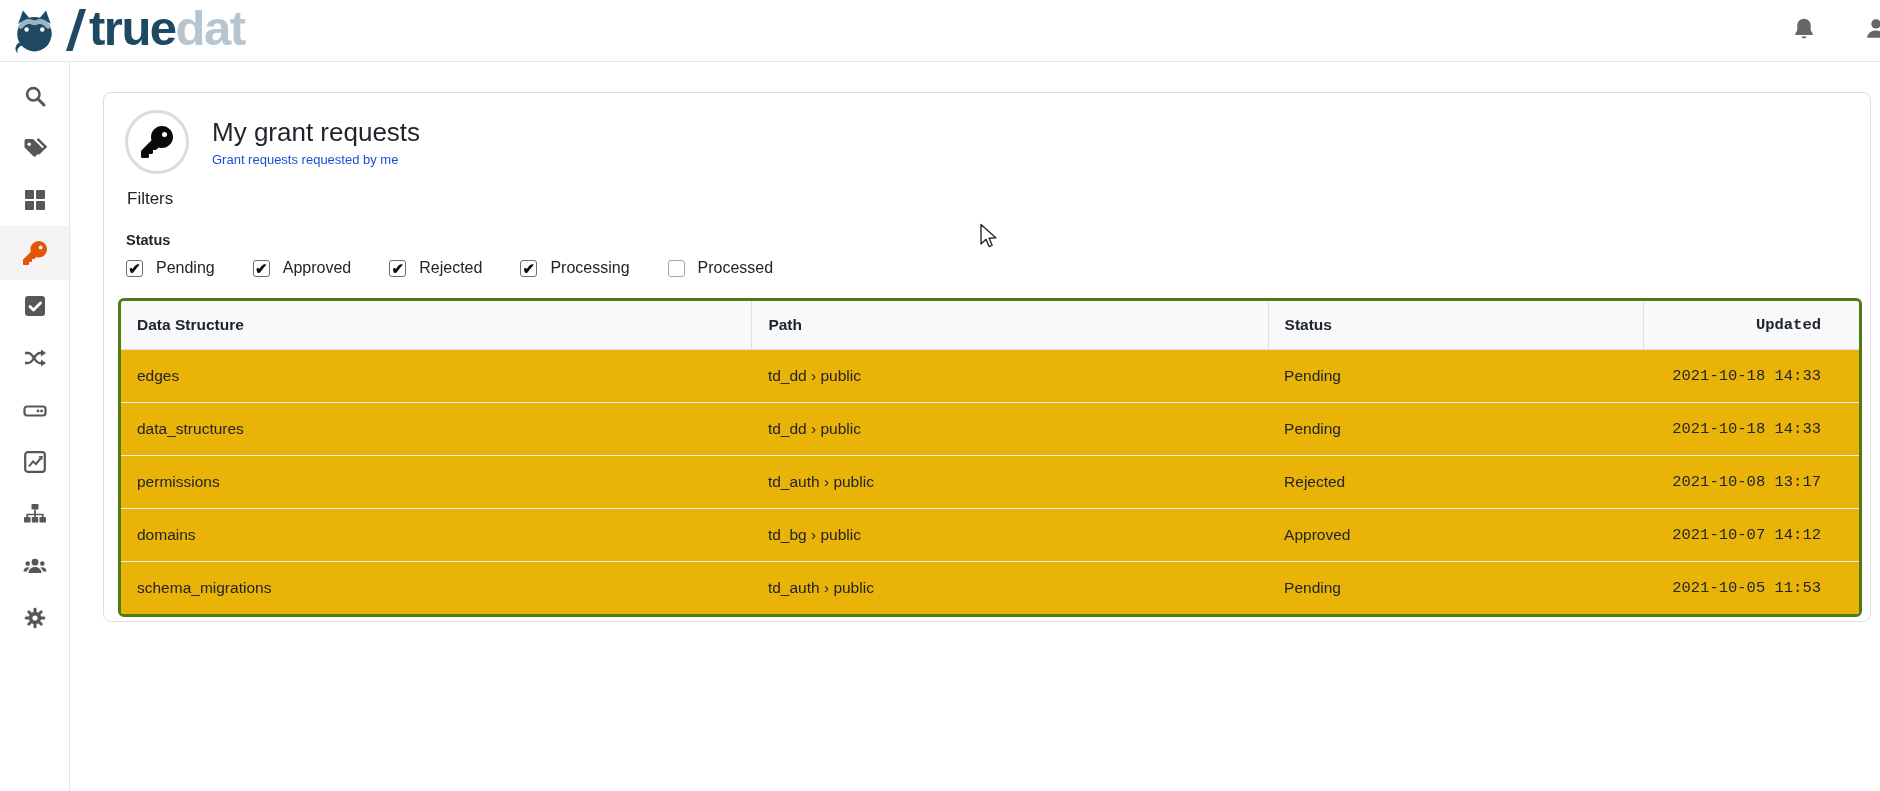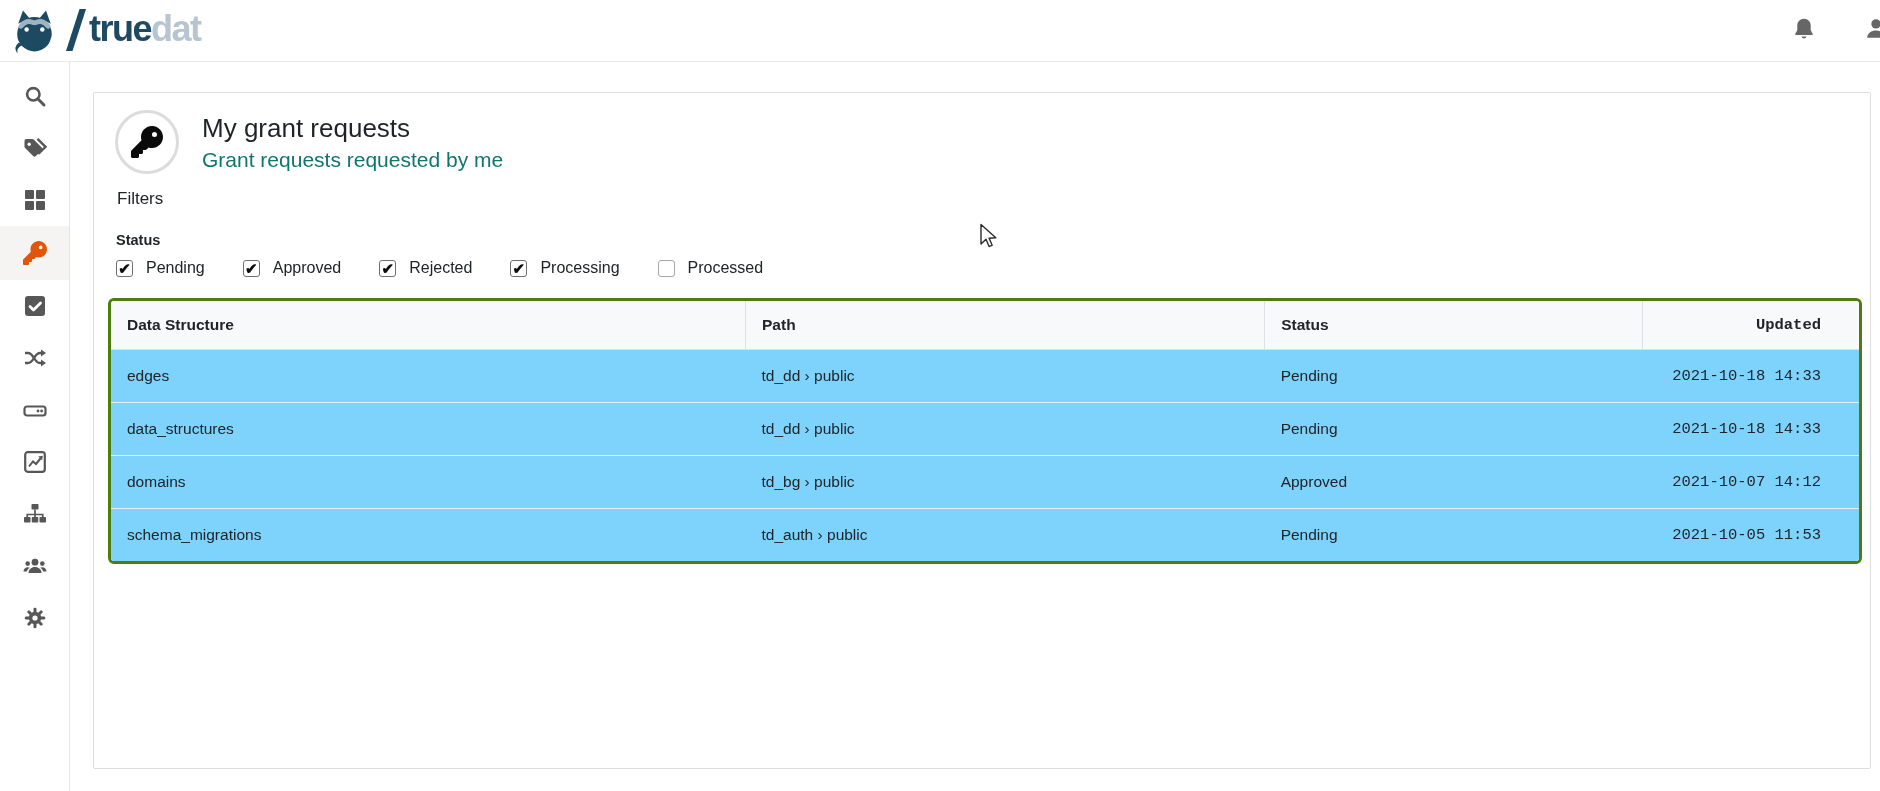--- a/index.html
+++ b/index.html
@@ -5,64 +5,64 @@
   * { margin:0; padding:0; box-sizing:border-box; }
   html,body { width:1880px; height:791px; overflow:hidden; background:#fff;
               font-family:"Liberation Sans", sans-serif; color:#212529; }
   body { position:relative; }
 
   
   .topbar { height:62px; display:flex; align-items:center; padding:0 0 0 10px;
             border-bottom:1px solid #e9e9e9; overflow:hidden; position:relative; }
   .logo { display:flex; align-items:center; gap:2px; cursor:pointer; }
   .logo .owl { width:50px; height:46px; }
-  .brand { font-size:36px; font-weight:bold; letter-spacing:-1.5px; line-height:1; padding-bottom:4px;}
+  .brand { font-size:49px; font-weight:bold; letter-spacing:-1.5px; line-height:1; padding-bottom:4px;}
   .brand .b1 { color:var(--navy); }
   .brand .b2 { color:var(--brandlight); }
   .slashsvg { width:20px; height:42px; margin:0 1px 2px 4px; }
   .top-actions { position:absolute; right:0; top:0; height:62px; display:flex; align-items:center; }
   .top-icon { width:26px; height:26px; color:#666; cursor:pointer; }
   .bell-wrap { margin-right:46px; }
   .user-wrap { margin-right:-9px; }
 
   
   .main { display:flex; height:729px; }
   .sidebar { width:70px; border-right:1px solid #e5e5e5; padding-top:8px; flex:none; background:#fff; }
   .side-item { height:52px; display:flex; align-items:center; justify-content:center; cursor:pointer; }
   .side-item.active { background:#f5f4f2; height:54px; }
   .sicon { width:24px; height:24px; color:#575757; }
   .side-item.active .sicon { color:var(--accent); }
   .content { flex:1; position:relative; background:#fff; }
 
   
-  .card { margin:30px 9px 0 23px; height:677px; background:#fff;
-          border:1px solid #dedede; border-radius:2px; }
+  .card { margin:30px 9px 0 33px; height:530px; background:#fff;
+          border:1px solid #dedede; border-radius:8px; }
   .card-header { display:flex; align-items:center; padding:17px 0 0 21px; }
   .avatar { width:64px; height:64px; border-radius:50%; border:3px solid #dcdcdc;
             display:flex; align-items:center; justify-content:center; flex:none; background:#fff; }
   .avatar svg { width:32px; height:32px; color:#0a0a0a; }
   .head-text { margin-left:23px; }
   .page-title { font-size:26px; color:#1f2329; }
-  .page-subtitle { font-size:21px; color:#0f766e; margin-top:4px; }
+  .page-subtitle { font-size:13px; color:#1d4ed8; margin-top:4px; }
   .filters-label { margin:15px 0 0 23px; font-size:17px; font-weight:normal; }
   .status-label  { margin:23px 0 0 22px; font-size:14.5px; font-weight:bold; }
   .filter-row { display:flex; gap:38px; margin:11px 0 0 22px; align-items:center; }
   .cb-group { display:flex; align-items:center; gap:13px; font-size:16px; cursor:pointer; }
   .cb { width:17px; height:17px; border:1px solid #a8a8a8; border-radius:3px; background:#fff;
         display:flex; align-items:center; justify-content:center;
         font-size:15px; font-weight:bold; color:#0d0d0d; line-height:1; }
   .cb.checked { border-color:#6f6f6f; }
 
   
   .table-wrap { margin:21px 8px 0 14px; border:3px solid #4d7c0f; border-radius:6px; overflow:hidden; }
   table { width:100%; border-collapse:collapse; font-size:15.5px; color:#212529; }
   thead th { background:#f8f9fa; text-align:left; font-weight:bold; padding:15px 16px;
              border-left:1px solid #dee2e6; border-bottom:1px solid #dee2e6; }
   thead th:first-child { border-left:none; }
-  tbody td { padding:17px 16px; border-top:1px solid #ebeef1; background:#7dd3fc; }
+  tbody td { padding:17px 16px; border-top:1px solid #ebeef1; background:#eab308; }
   tbody tr:first-child td { border-top:none; }
   th.col-updated, td.col-updated { text-align:right; padding-right:38px;font-family:Liberation Mono, monospace; }
   tbody tr { cursor:pointer; }
 
   
   .cursor { position:absolute; left:976px; top:222px; width:24px; height:28px; pointer-events:none; z-index:50; }
 
   .hidden-defs { position:absolute; width:0; height:0; overflow:hidden; }
 </style>
 </head>
@@ -302,20 +302,26 @@
                 <td class="col-status">Pending</td>
                 <td class="col-updated">2021-10-18 14:33</td>
               </tr>
               <tr>
                 <td class="col-data-structure">data_structures</td>
                 <td class="col-path">td_dd › public</td>
                 <td class="col-status">Pending</td>
                 <td class="col-updated">2021-10-18 14:33</td>
               </tr>
               <tr>
+                <td class="col-data-structure">permissions</td>
+                <td class="col-path">td_auth › public</td>
+                <td class="col-status">Rejected</td>
+                <td class="col-updated">2021-10-08 13:17</td>
+              </tr>
+              <tr>
                 <td class="col-data-structure">domains</td>
                 <td class="col-path">td_bg › public</td>
                 <td class="col-status">Approved</td>
                 <td class="col-updated">2021-10-07 14:12</td>
               </tr>
               <tr>
                 <td class="col-data-structure">schema_migrations</td>
                 <td class="col-path">td_auth › public</td>
                 <td class="col-status">Pending</td>
                 <td class="col-updated">2021-10-05 11:53</td>

